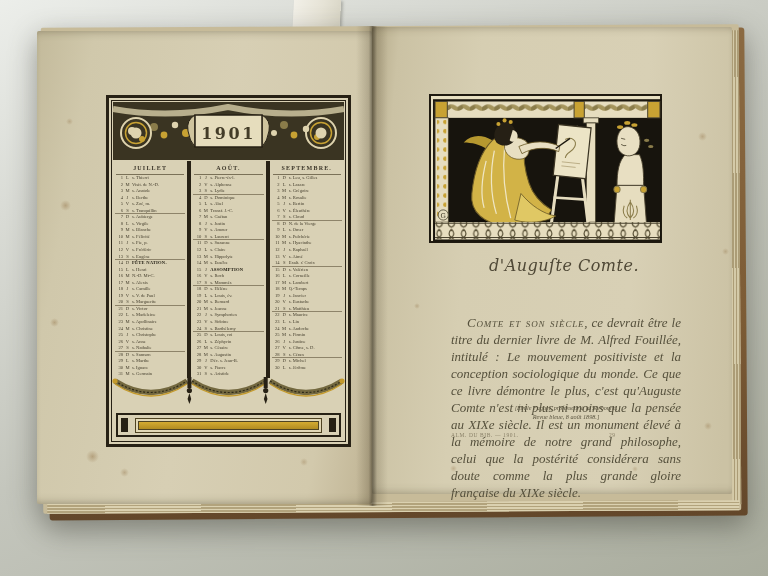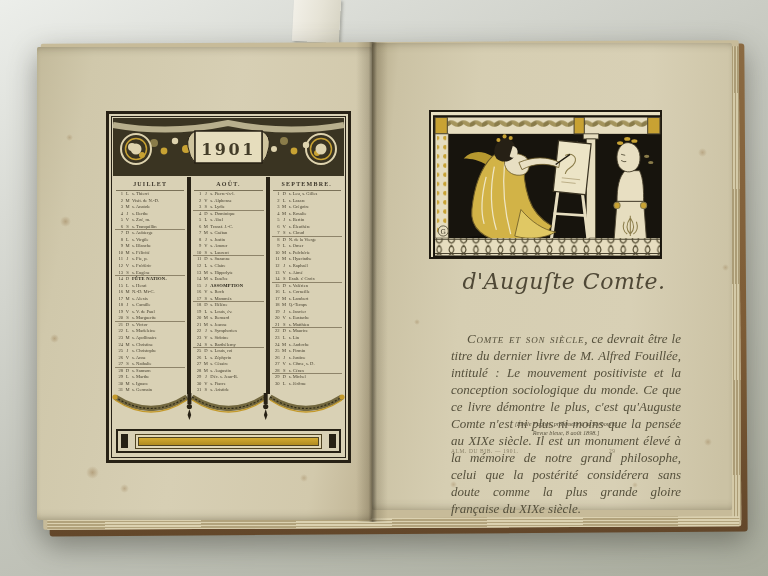--- a/index.html
+++ b/index.html
@@ -7,21 +7,21 @@
     background:linear-gradient(152deg,#eceeea 0%,#d9dbd5 22%,#c4c6bd 50%,#a9ac9d 100%);
     font-family:"Liberation Serif","DejaVu Serif",serif;}
   .scene *{position:absolute;box-sizing:border-box;}
 
   
   .slip{left:293px;top:-2px;width:47px;height:44px;transform:rotate(3deg);
     background:linear-gradient(100deg,#f2f0e8 0%,#e6e3d6 55%,#d6d3c3 100%);
     box-shadow:2px 2px 3px rgba(80,80,68,.35);}
 
   
-  .book{left:0;top:16px;width:768px;height:468px;filter:drop-shadow(0 10px 14px rgba(52,52,42,.45));border-radius:10px;}
+  .book{left:0;top:0;width:768px;height:468px;filter:drop-shadow(0 10px 14px rgba(52,52,42,.45));border-radius:10px;}
   .cover{left:48px;top:30px;width:698px;height:488px;border-radius:3px;transform:rotate(-.4deg);
     background:linear-gradient(180deg,#8b6a42 0%,#7c5b35 60%,#63472a 100%);}
   .stack{left:42px;top:26px;width:698px;height:486px;border-radius:2px;transform:rotate(-.3deg);
     background:#c7bb99;}
   .stack::after{content:"";position:absolute;left:4px;right:2px;bottom:0;height:10px;
     background:repeating-linear-gradient(180deg,#dbd1b0 0 1.5px,#b2a37c 1.5px 3px);}
   .stack::before{content:"";position:absolute;top:6px;bottom:6px;right:0;width:9px;
     background:repeating-linear-gradient(90deg,#d4caa8 0 1.5px,#ab9c76 1.5px 3px);}
   .page{border-radius:2px;}
   .page.left{left:37px;top:31px;width:335px;height:473px;
@@ -63,21 +63,21 @@
   .goldbar{position:relative;width:82%;height:9px;
     background:linear-gradient(180deg,#d4ab31,#b18b21);
     border:1px solid #4f4322;box-shadow:0 0 0 2px #e2d8b6,0 0 0 3px #4f4322;}
 
   
   .illo{left:429px;top:94px;width:233px;height:149px;background:#e8e0c2;border:2px solid #1f1a10;padding:2px;}
   .illo svg{display:block;width:100%;height:100%;}
   .article-title{left:444px;top:251px;width:240px;text-align:center;color:#4f4836;}
   .article-title .t1{position:relative;font-style:italic;font-size:14px;line-height:16px;
     font-family:"DejaVu Serif",serif;}
-  .article-title .t2{position:relative;font-style:italic;font-size:22px;line-height:24px;
+  .article-title .t2{position:relative;font-style:italic;font-size:16px;line-height:24px;
     letter-spacing:.5px;margin-top:3px;font-family:"DejaVu Serif",serif;}
   .body-text{left:451px;top:314px;width:230px;font-style:italic;font-size:13px;line-height:17px;
     text-align:justify;color:#55503c;text-indent:16px;}
   .body-text .lead{position:relative;font-variant:small-caps;letter-spacing:.8px;}
   .body-text .rest{position:relative;}
   .attribution{left:451px;top:404px;width:230px;text-align:center;font-style:italic;
     font-size:6.2px;line-height:8.6px;color:#5a5440;}
   .attribution div{position:relative;}
   .pg-footer{left:451px;top:432px;width:230px;height:10px;
     font-size:5.5px;line-height:7px;color:#8a8168;letter-spacing:.6px;}

